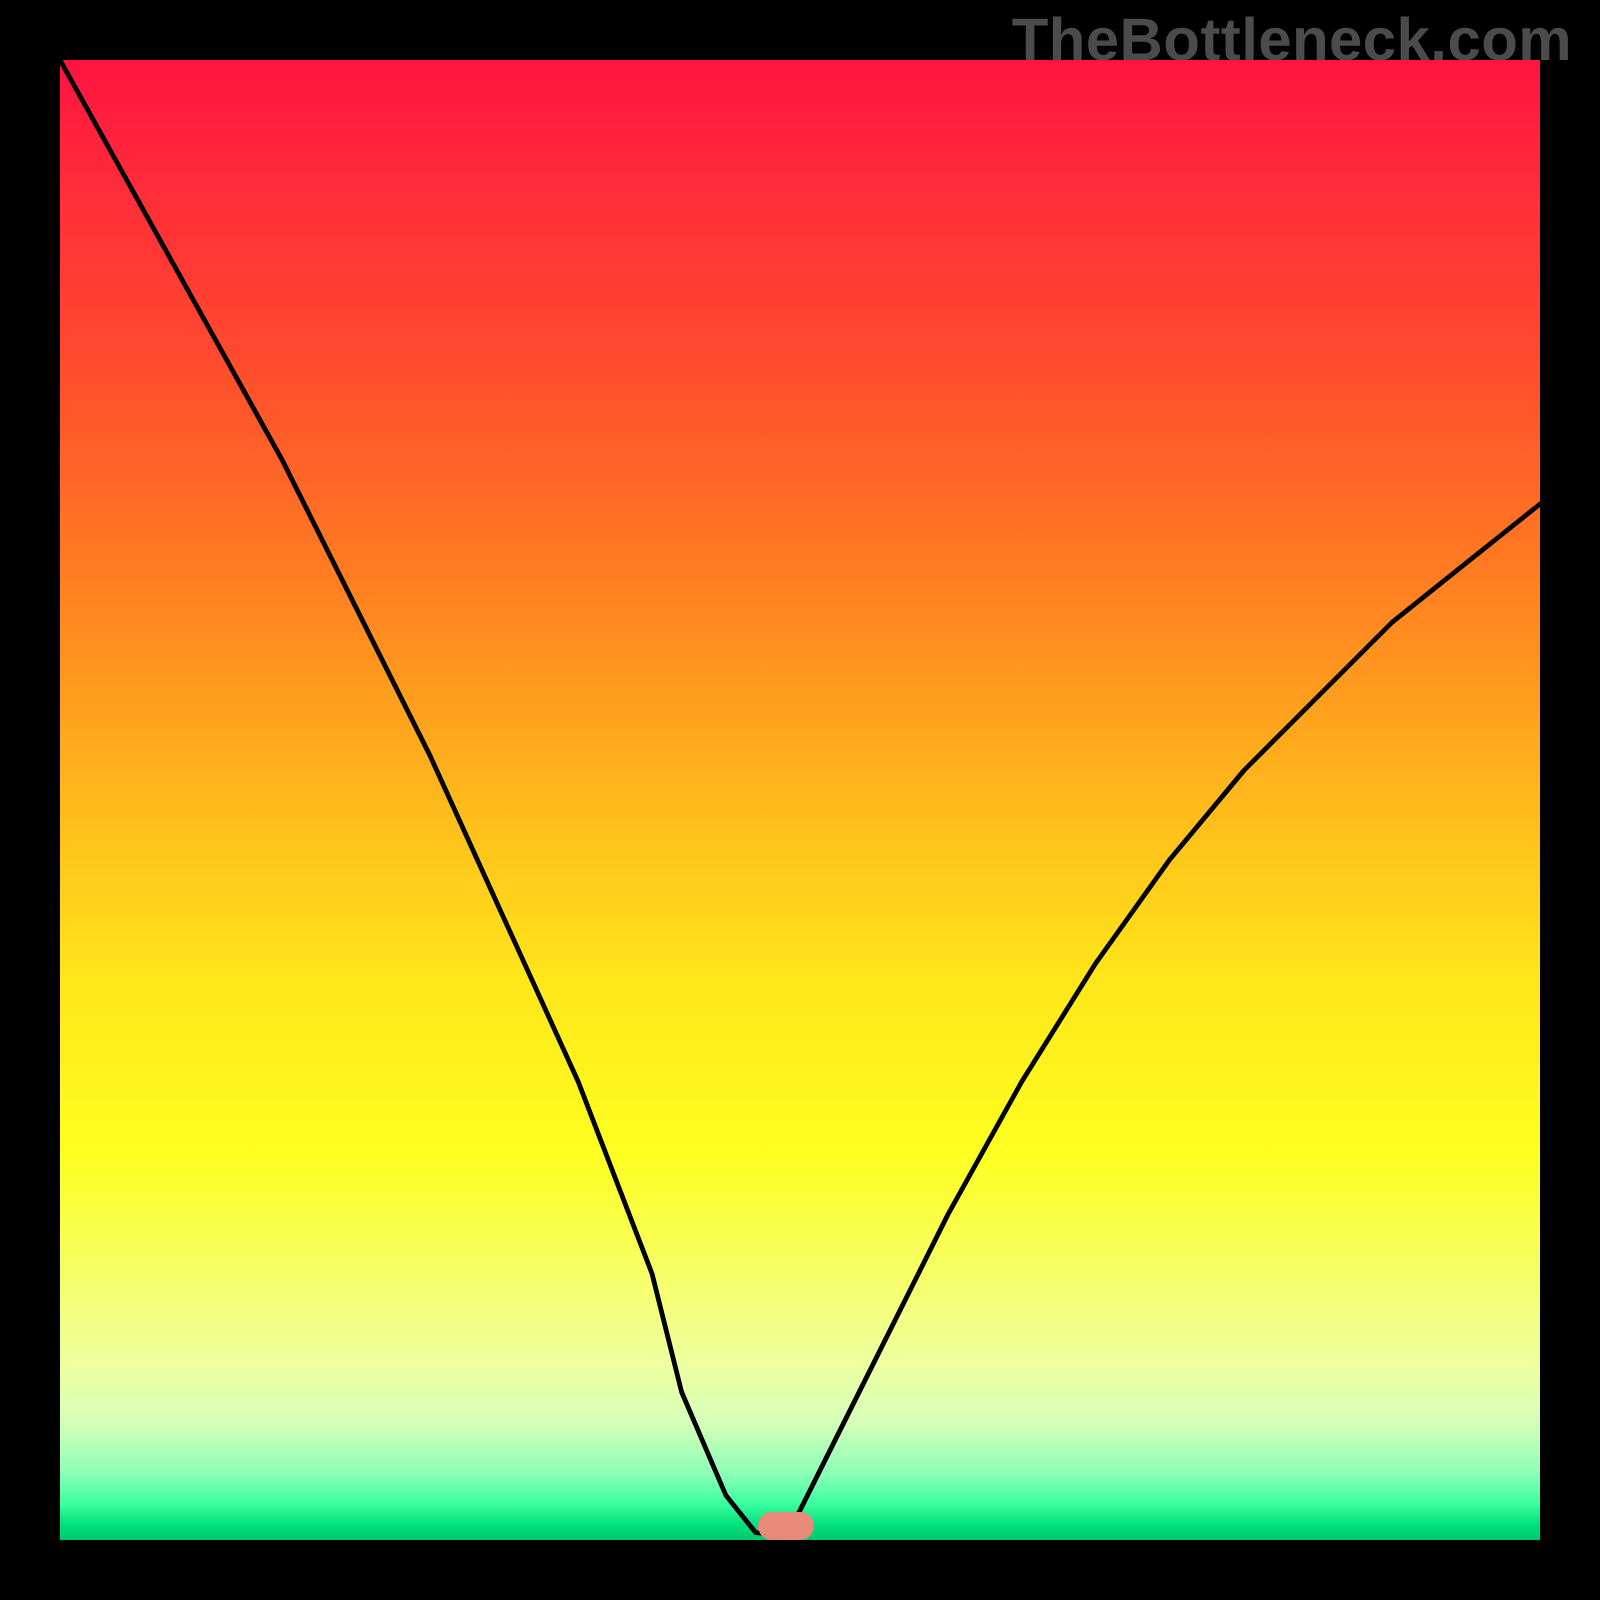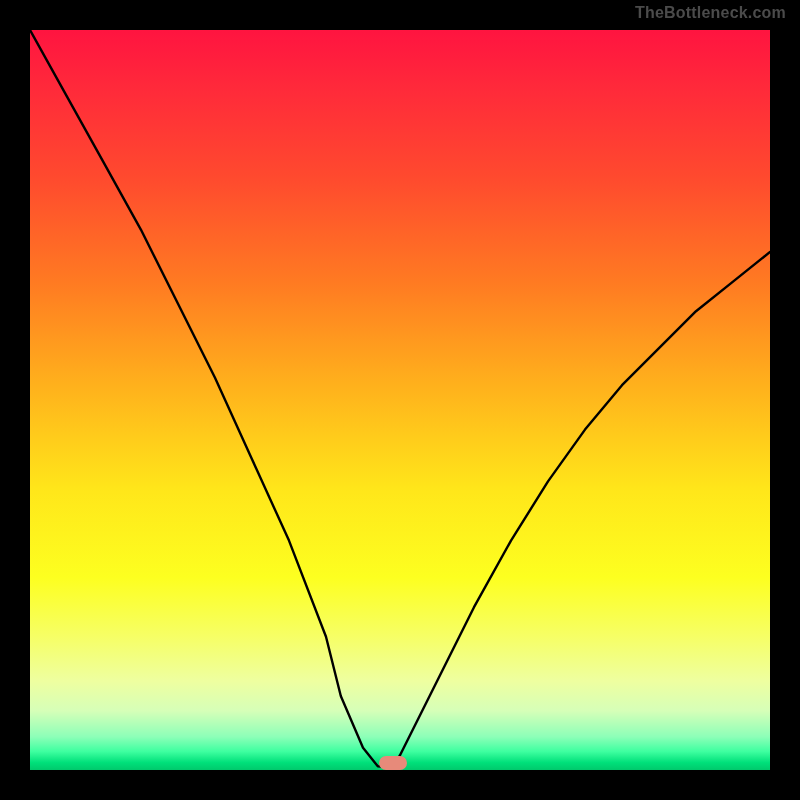--- a/index.html
+++ b/index.html
@@ -8,21 +8,21 @@
     width: 800px;
     height: 800px;
     background: #000;
     position: relative;
   }
   .watermark {
     position: absolute;
     top: 4px;
     right: 14px;
     font-family: Arial, Helvetica, sans-serif;
-    font-size: 16px;
+    font-size: 30px;
     font-weight: 600;
     color: #4b4b4b;
     letter-spacing: 0.2px;
   }
   .plot-area {
     position: absolute;
     left: 30px;
     top: 30px;
     width: 740px;
     height: 740px;

